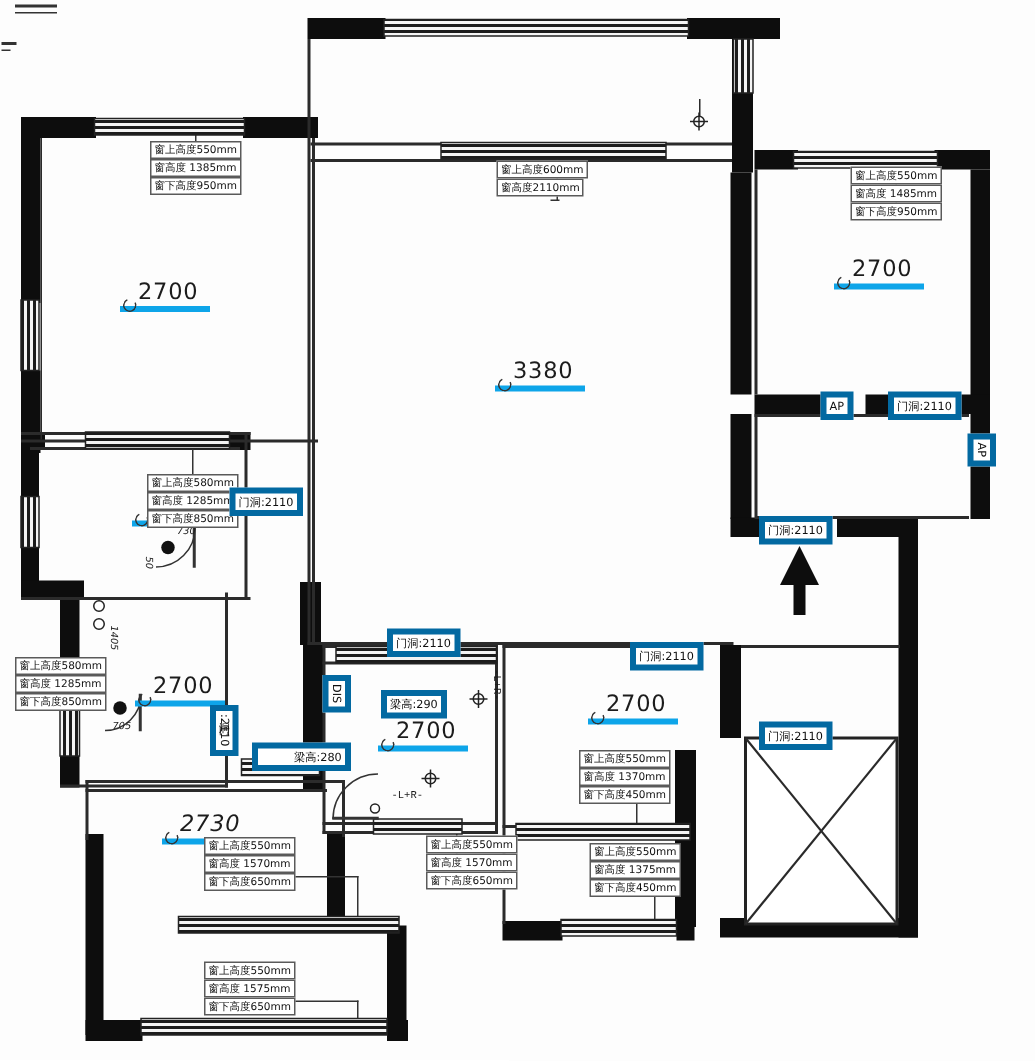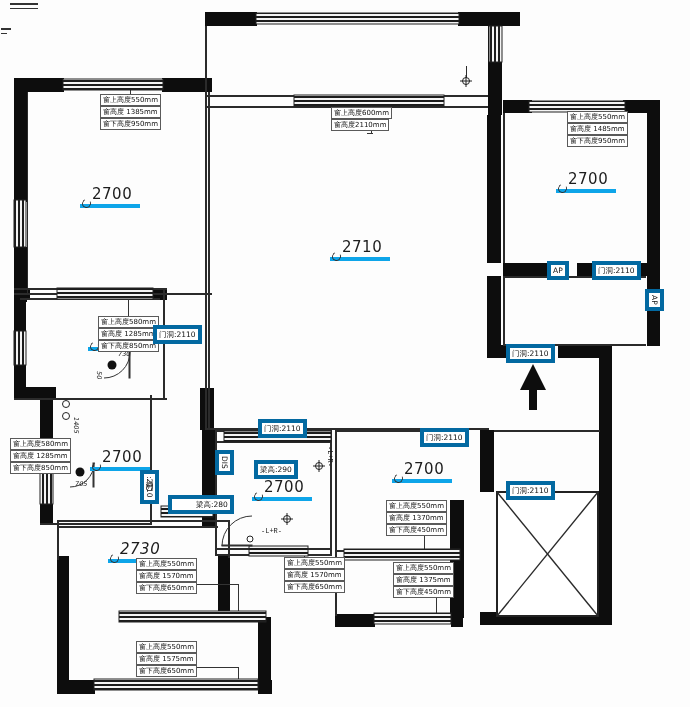--- a/index.html
+++ b/index.html
@@ -270,21 +270,21 @@
   <div class="doorlbl" style="left:420px;top:428px;">门洞:2110</div>
   <div class="doorlbl" style="left:258px;top:419px;">门洞:2110</div>
   <div class="doorlbl" style="left:254px;top:431px;margin-top:29px;">梁高:290</div>
   <div class="doorlbl" style="left:506px;top:481px;">门洞:2110</div>
   <div class="doorlbl vert" style="left:140px;top:470px;">门洞:2110</div>
   <div class="doorlbl" style="left:168px;top:495px;padding-left:24px;">梁高:280</div>
   <div class="doorlbl vert" style="left:645px;top:289px;">AP</div>
   <div class="doorlbl vert" style="left:215px;top:450px;">DIS</div>
 
   <div class="rh" style="left:80px;top:185px;"><span>2700</span></div>
-  <div class="rh" style="left:330px;top:238px;"><span>2710</span></div>
+  <div class="rh" style="left:330px;top:238px;"><span>3380</span></div>
   <div class="rh" style="left:556px;top:170px;"><span>2700</span></div>
   <div class="rh" style="left:88px;top:328px;"><span>2700</span></div>
   <div class="rh" style="left:90px;top:448px;"><span>2700</span></div>
   <div class="rh" style="left:108px;top:540px;font-style:italic;"><span>2730</span></div>
   <div class="rh" style="left:252px;top:478px;"><span>2700</span></div>
   <div class="rh" style="left:392px;top:460px;"><span>2700</span></div>
 
   <div class="lamptxt vert" style="left:326px;top:446px;">-L+R-</div>
   <div class="lamptxt" style="left:261px;top:527px;">-L+R-</div>
 

